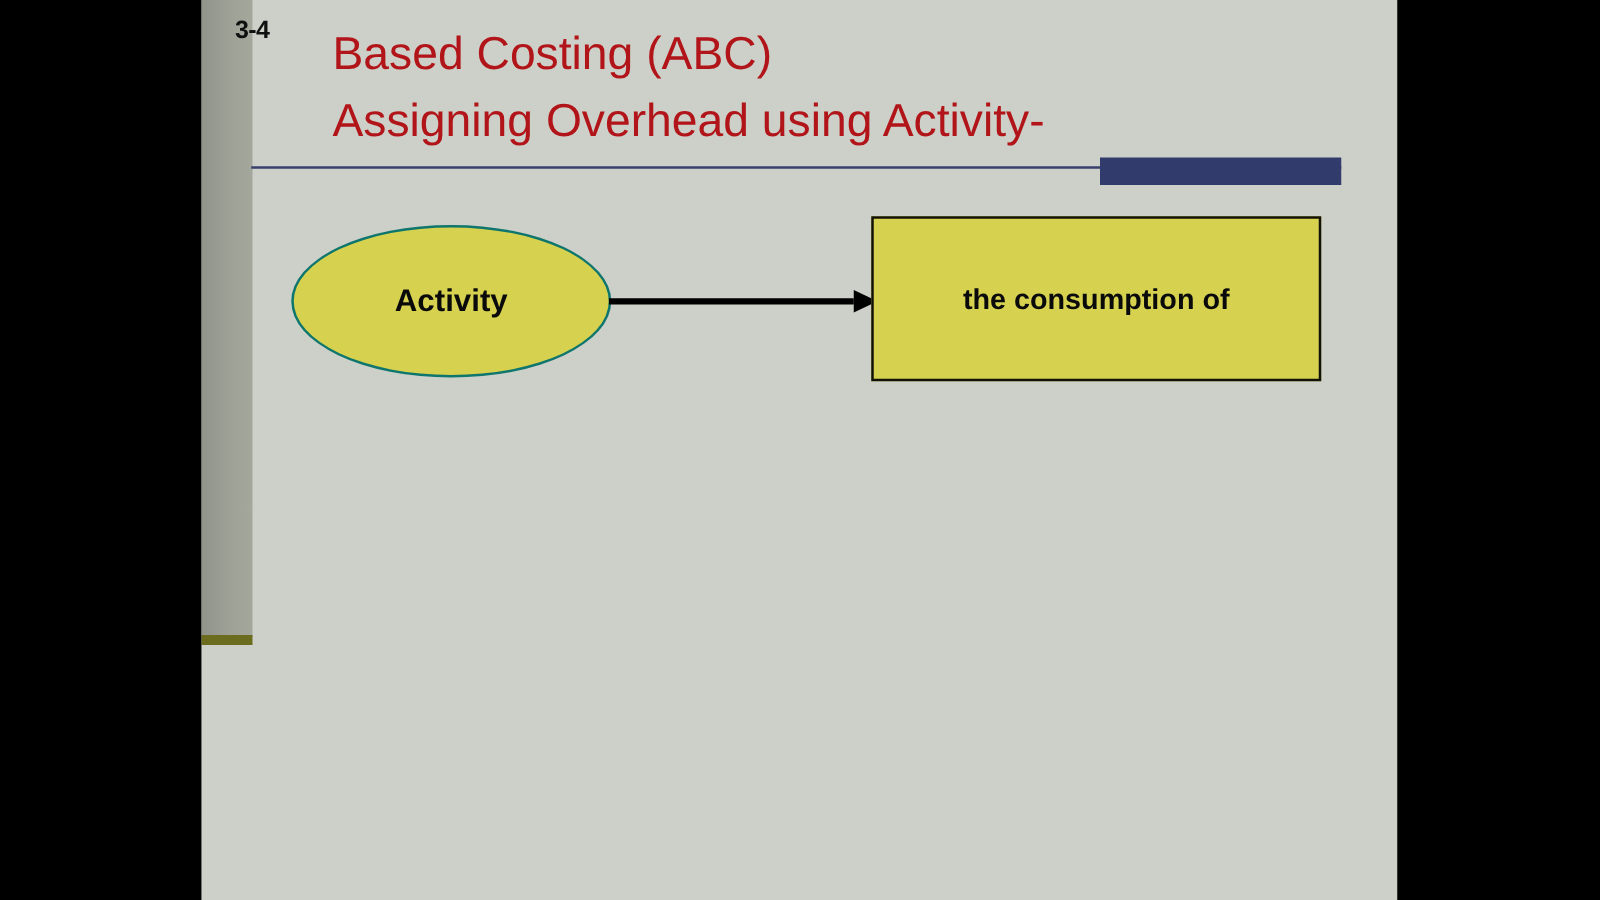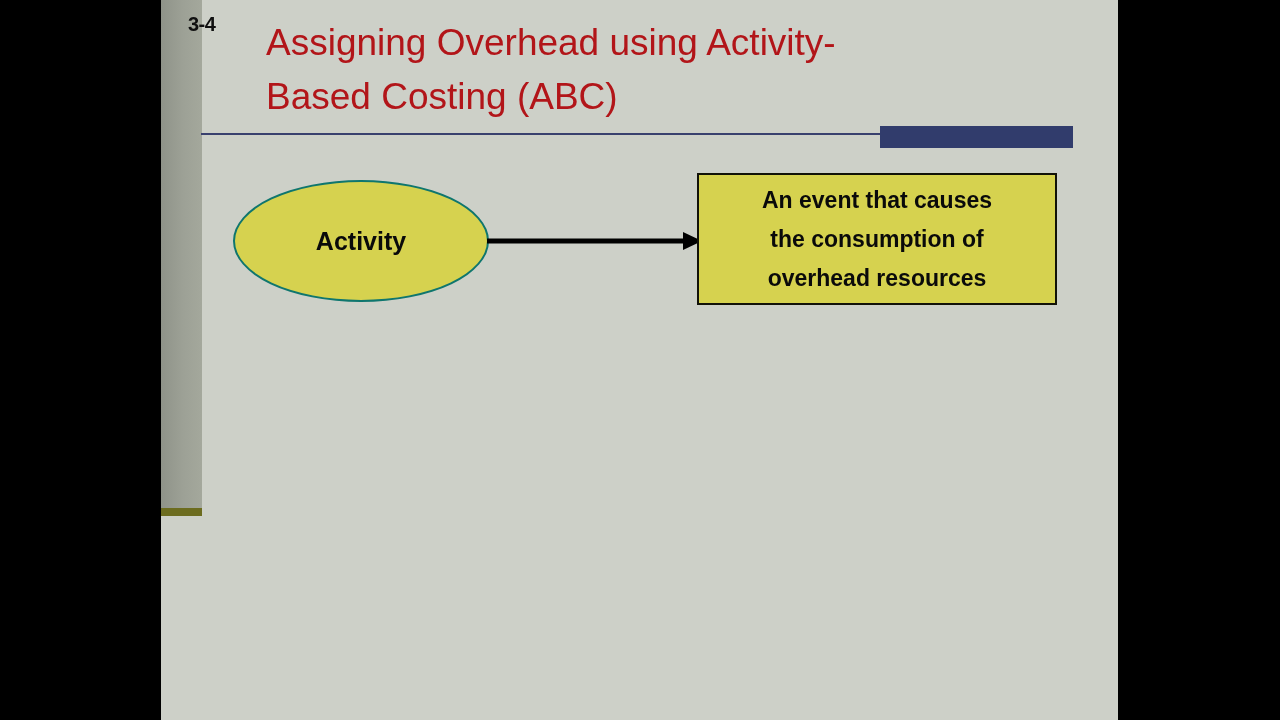--- a/index.html
+++ b/index.html
@@ -162,44 +162,42 @@
 <div id="frame">
 
   <div id="slide">
 
     <div class="side-band"></div>
     <div class="side-band-foot"></div>
 
     <div class="slide-number">3-4</div>
 
     <div class="slide-title">
+      <div>Based Costing (ABC)</div>
       <div>Assigning Overhead using Activity-</div>
-      <div>Based Costing (ABC)</div>
     </div>
 
     <div class="title-rule"></div>
     <div class="title-accent"></div>
 
     <div class="diagram">
 
       <div class="ellipse-shape">
         <span class="ellipse-label">Activity</span>
       </div>
 
       <div class="arrow-wrap">
         <svg width="215" height="24" viewBox="0 0 215 24" xmlns="http://www.w3.org/2000/svg">
           <line x1="0" y1="12" x2="196" y2="12" stroke="#000000" stroke-width="5"></line>
           <polygon points="196,3 215,12 196,21" fill="#000000"></polygon>
         </svg>
       </div>
 
       <div class="callout-box">
-        <div class="callout-line">An event that causes</div>
         <div class="callout-line">the consumption of</div>
-        <div class="callout-line">overhead resources</div>
       </div>
 
     </div>
 
   </div>
 
   <div class="letterbox left"></div>
   <div class="letterbox right"></div>
 
 </div>

